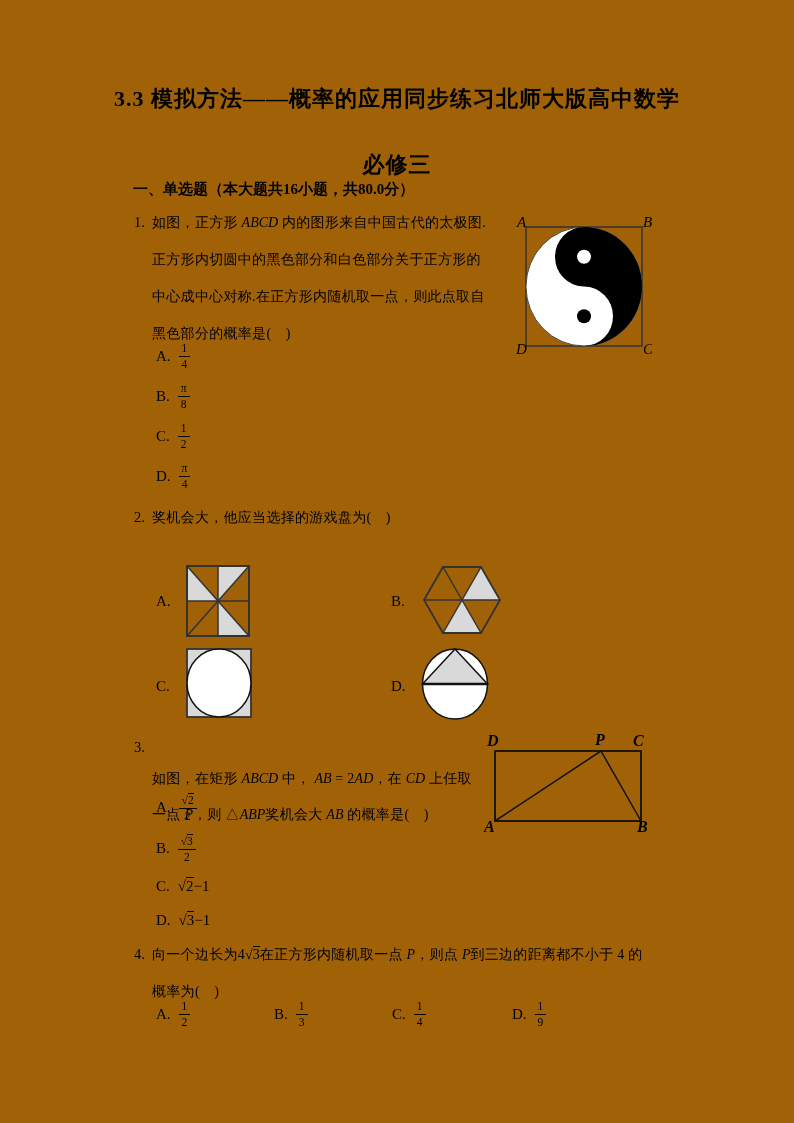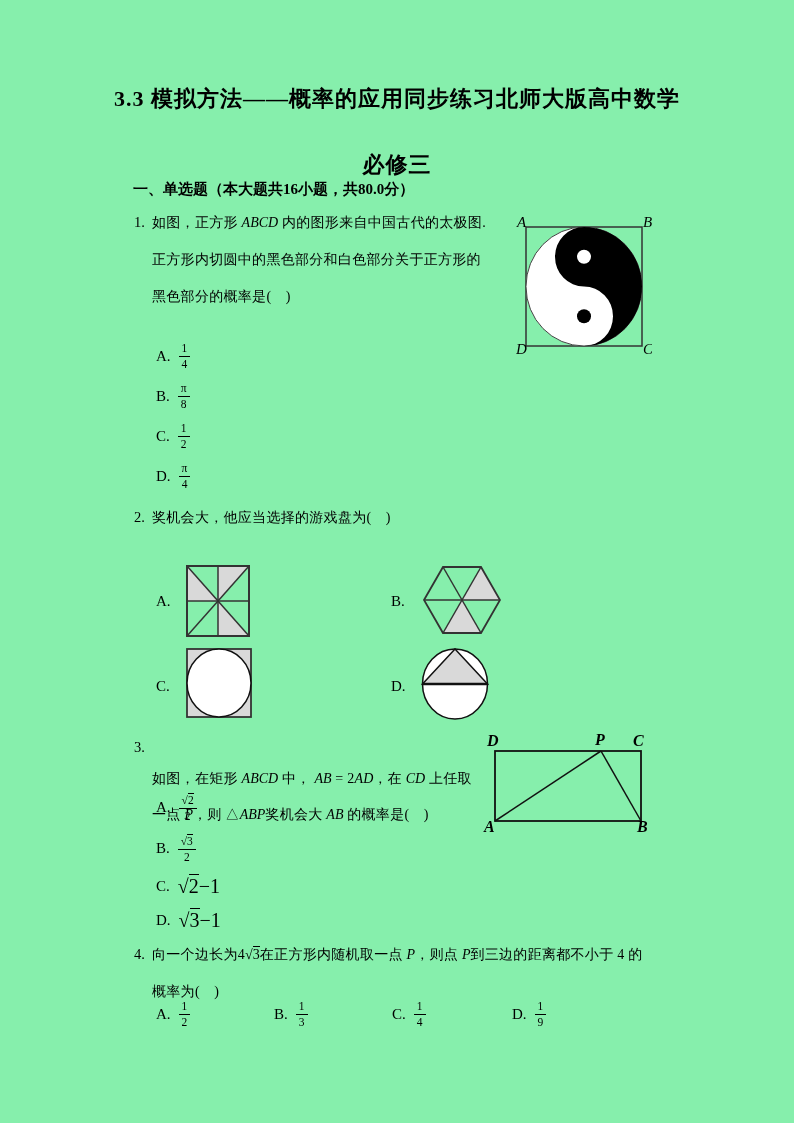--- a/index.html
+++ b/index.html
@@ -1,52 +1,53 @@
 <!DOCTYPE html>
 <html><head>
 <meta charset="utf-8">
 <style>
   html,body{margin:0;padding:0;background:#888;}
-  .page{position:relative;width:794px;height:1123px;background:#86efac;margin:0 auto;
+  .page{position:relative;width:794px;height:1123px;background:#a16207;margin:0 auto;
         font-family:"Liberation Serif",serif;color:#000;overflow:hidden;}
   .title{position:absolute;left:0;width:100%;text-align:center;font-size:22px;
          font-weight:bold;letter-spacing:1px;margin:0;}
   .section{position:absolute;left:133px;top:180px;font-size:15px;font-weight:bold;}
   .qnum{position:absolute;left:134px;font-size:14.5px;}
   .qtext{position:absolute;font-size:14px;line-height:37px;letter-spacing:0.3px;}
   .qline{white-space:nowrap;}
   .var{font-style:italic;font-family:"Liberation Serif",serif;letter-spacing:0;}
   .rsign{letter-spacing:0;}
   .rad{border-top:1px solid #000;letter-spacing:0;}
   .opts{position:absolute;}
   .opt-row{display:flex;align-items:center;font-size:15px;}
   .olabel{display:inline-block;}
   .frac{display:inline-flex;flex-direction:column;align-items:center;line-height:1.1;
         font-size:11.5px;margin-left:8px;}
   .fnum{border-bottom:1px solid #000;padding:0 3px 1px;display:inline-flex;align-items:flex-end;}
   .fden{padding-top:1px;}
-  .inlinemath{margin-left:8px;font-size:20px;}
+  .inlinemath{margin-left:8px;font-size:15px;}
   .figure{position:absolute;}
   svg text{font-family:"Liberation Serif",serif;}
   .q4opt{position:absolute;display:flex;align-items:center;font-size:15px;}
 </style>
 </head>
 <body>
 
 <div class="page">
 
   <h1 class="title" style="top:84px;">3.3 模拟方法——概率的应用同步练习北师大版高中数学</h1>
   <h1 class="title" style="top:150px;">必修三</h1>
 
   <div class="section">一、单选题（本大题共16小题，共80.0分）</div>
 
   <div class="qnum" style="top:214px;">1.</div>
   <div class="qtext" style="left:152px;top:204px;width:365px;">
     <div class="qline"><span>如图，正方形 </span><span class="var">ABCD</span><span> 内的图形来自中国古代的太极图.</span></div>
     <div class="qline"><span>正方形内切圆中的黑色部分和白色部分关于正方形的</span></div>
+    <div class="qline"><span>中心成中心对称.在正方形内随机取一点，则此点取自</span></div>
     <div class="qline"><span>黑色部分的概率是(　)</span></div>
   </div>
 
   <div class="opts" style="left:156px;top:336px;">
     <div class="opt-row" style="height:40px;">
       <span class="olabel">A.</span>
       <span class="frac">
           <span class="fnum">1</span>
           <span class="fden">4</span>
         </span>

